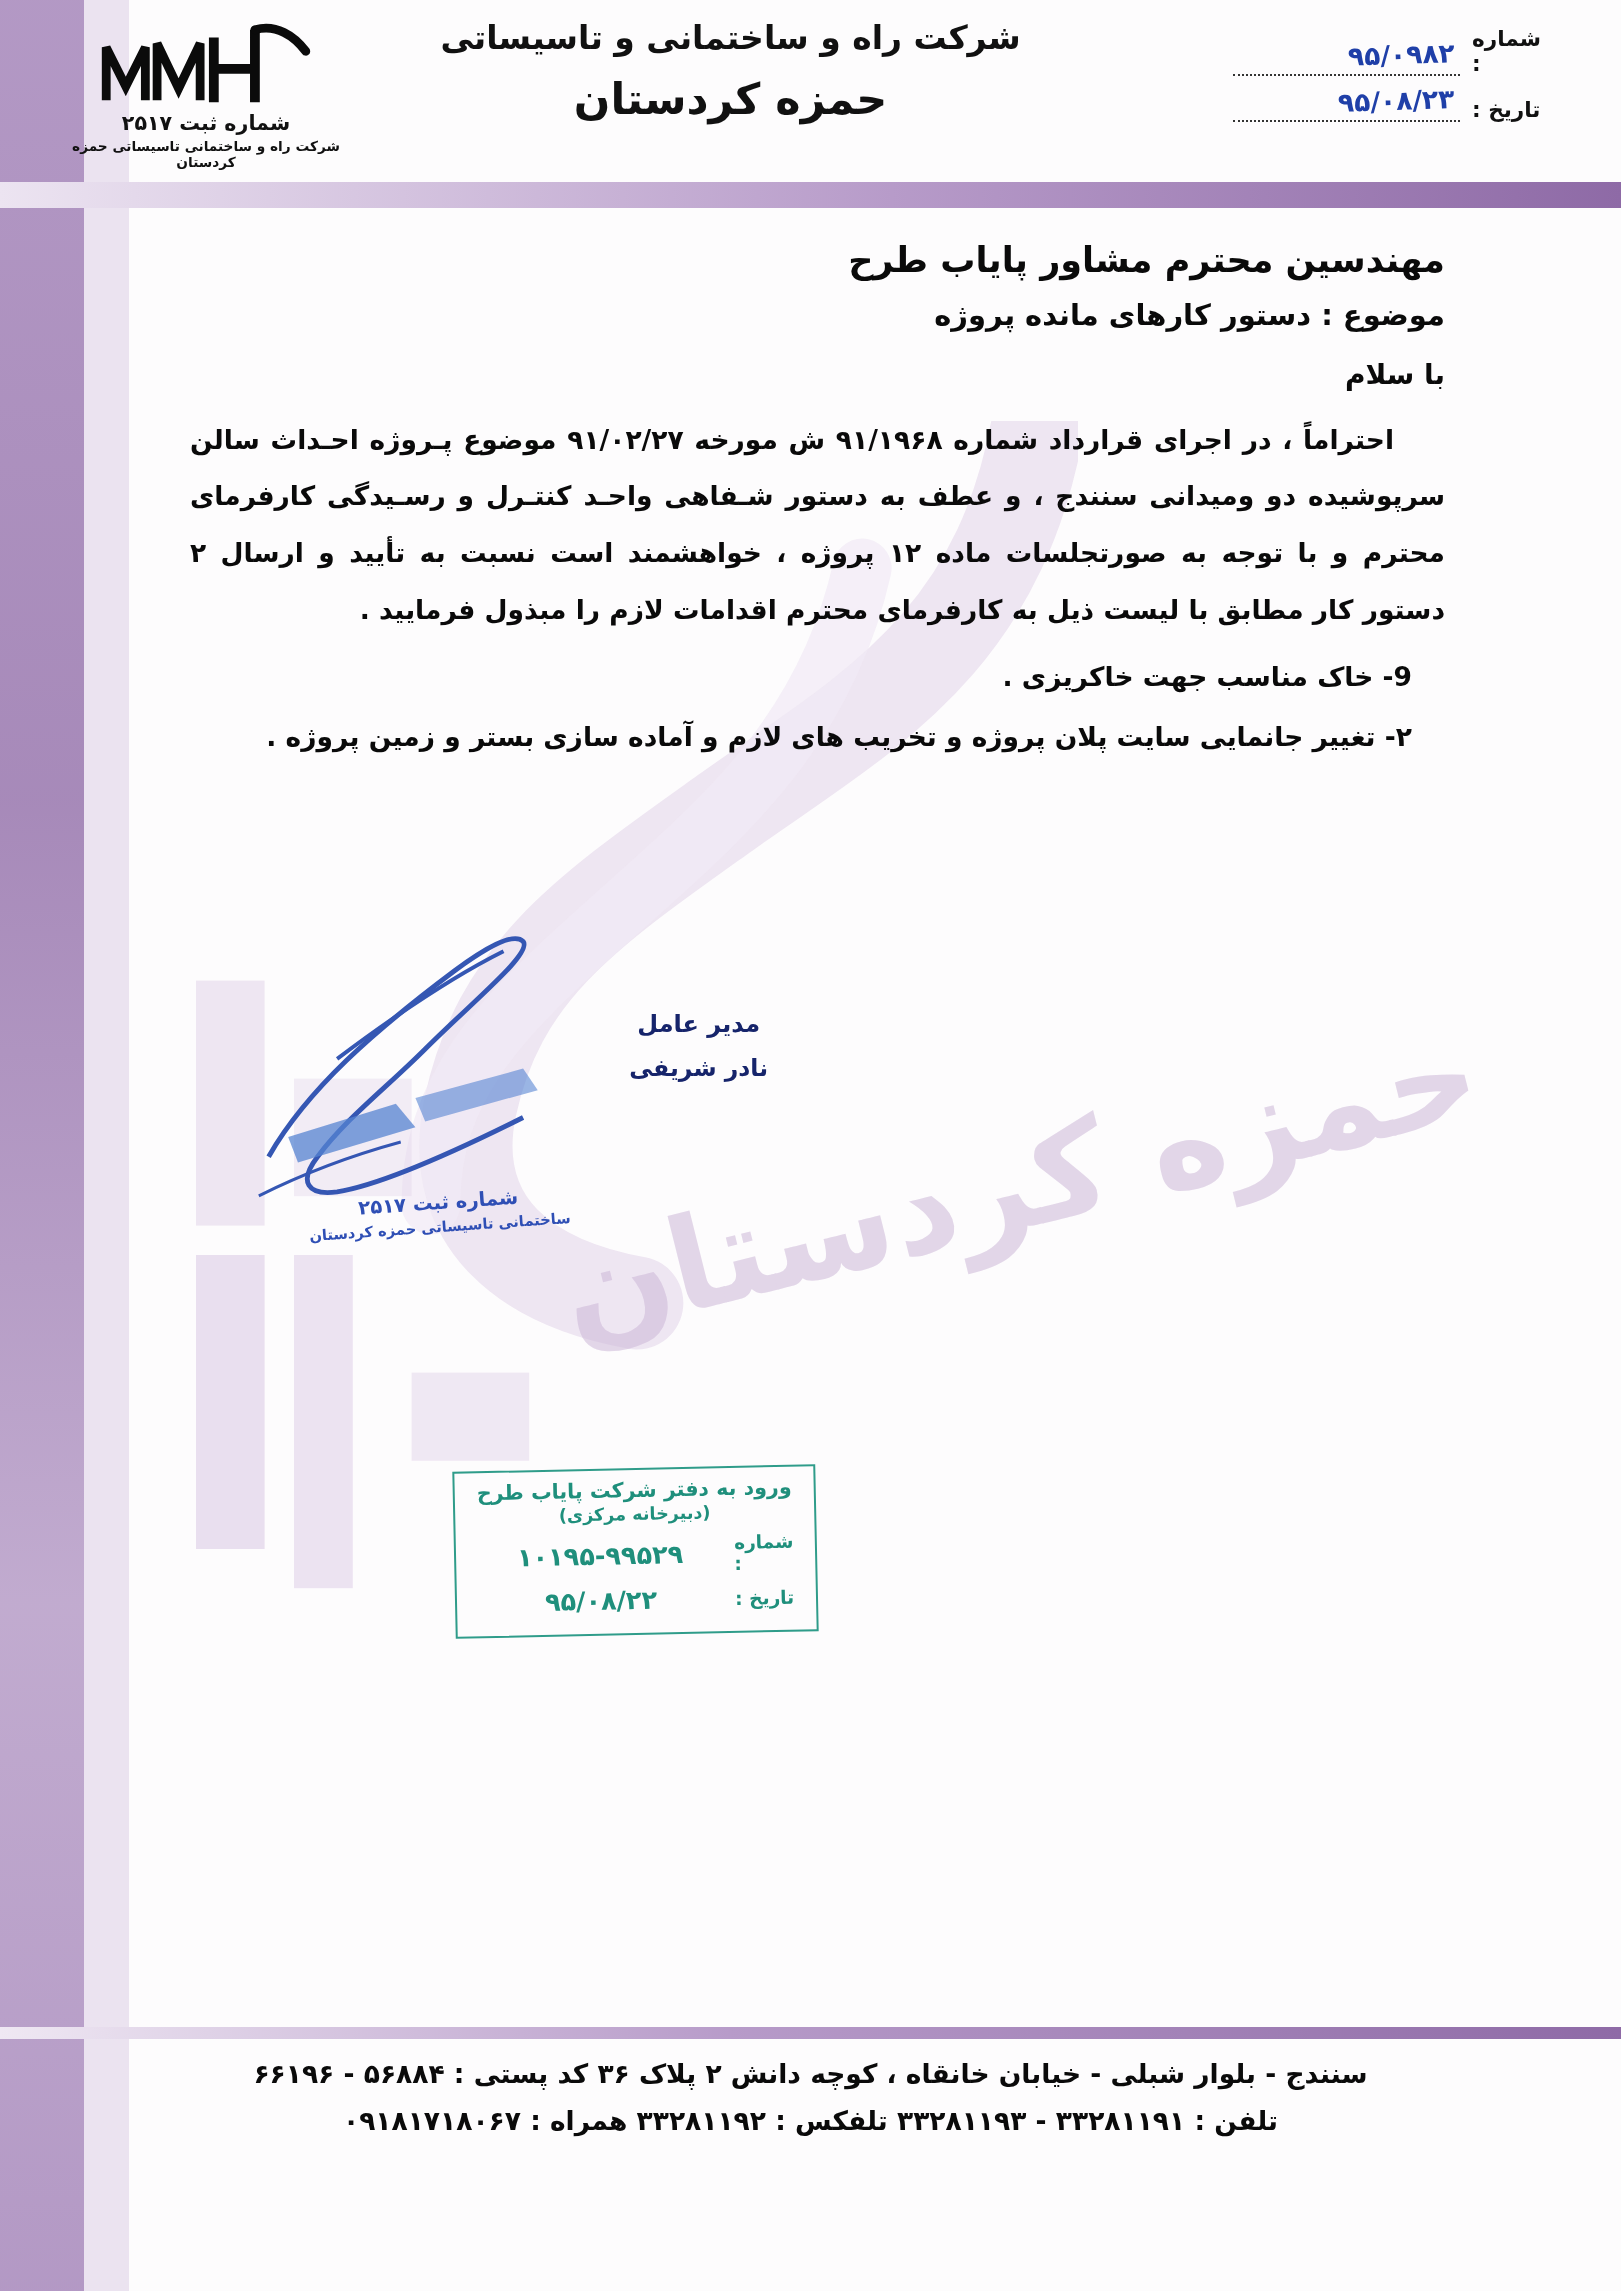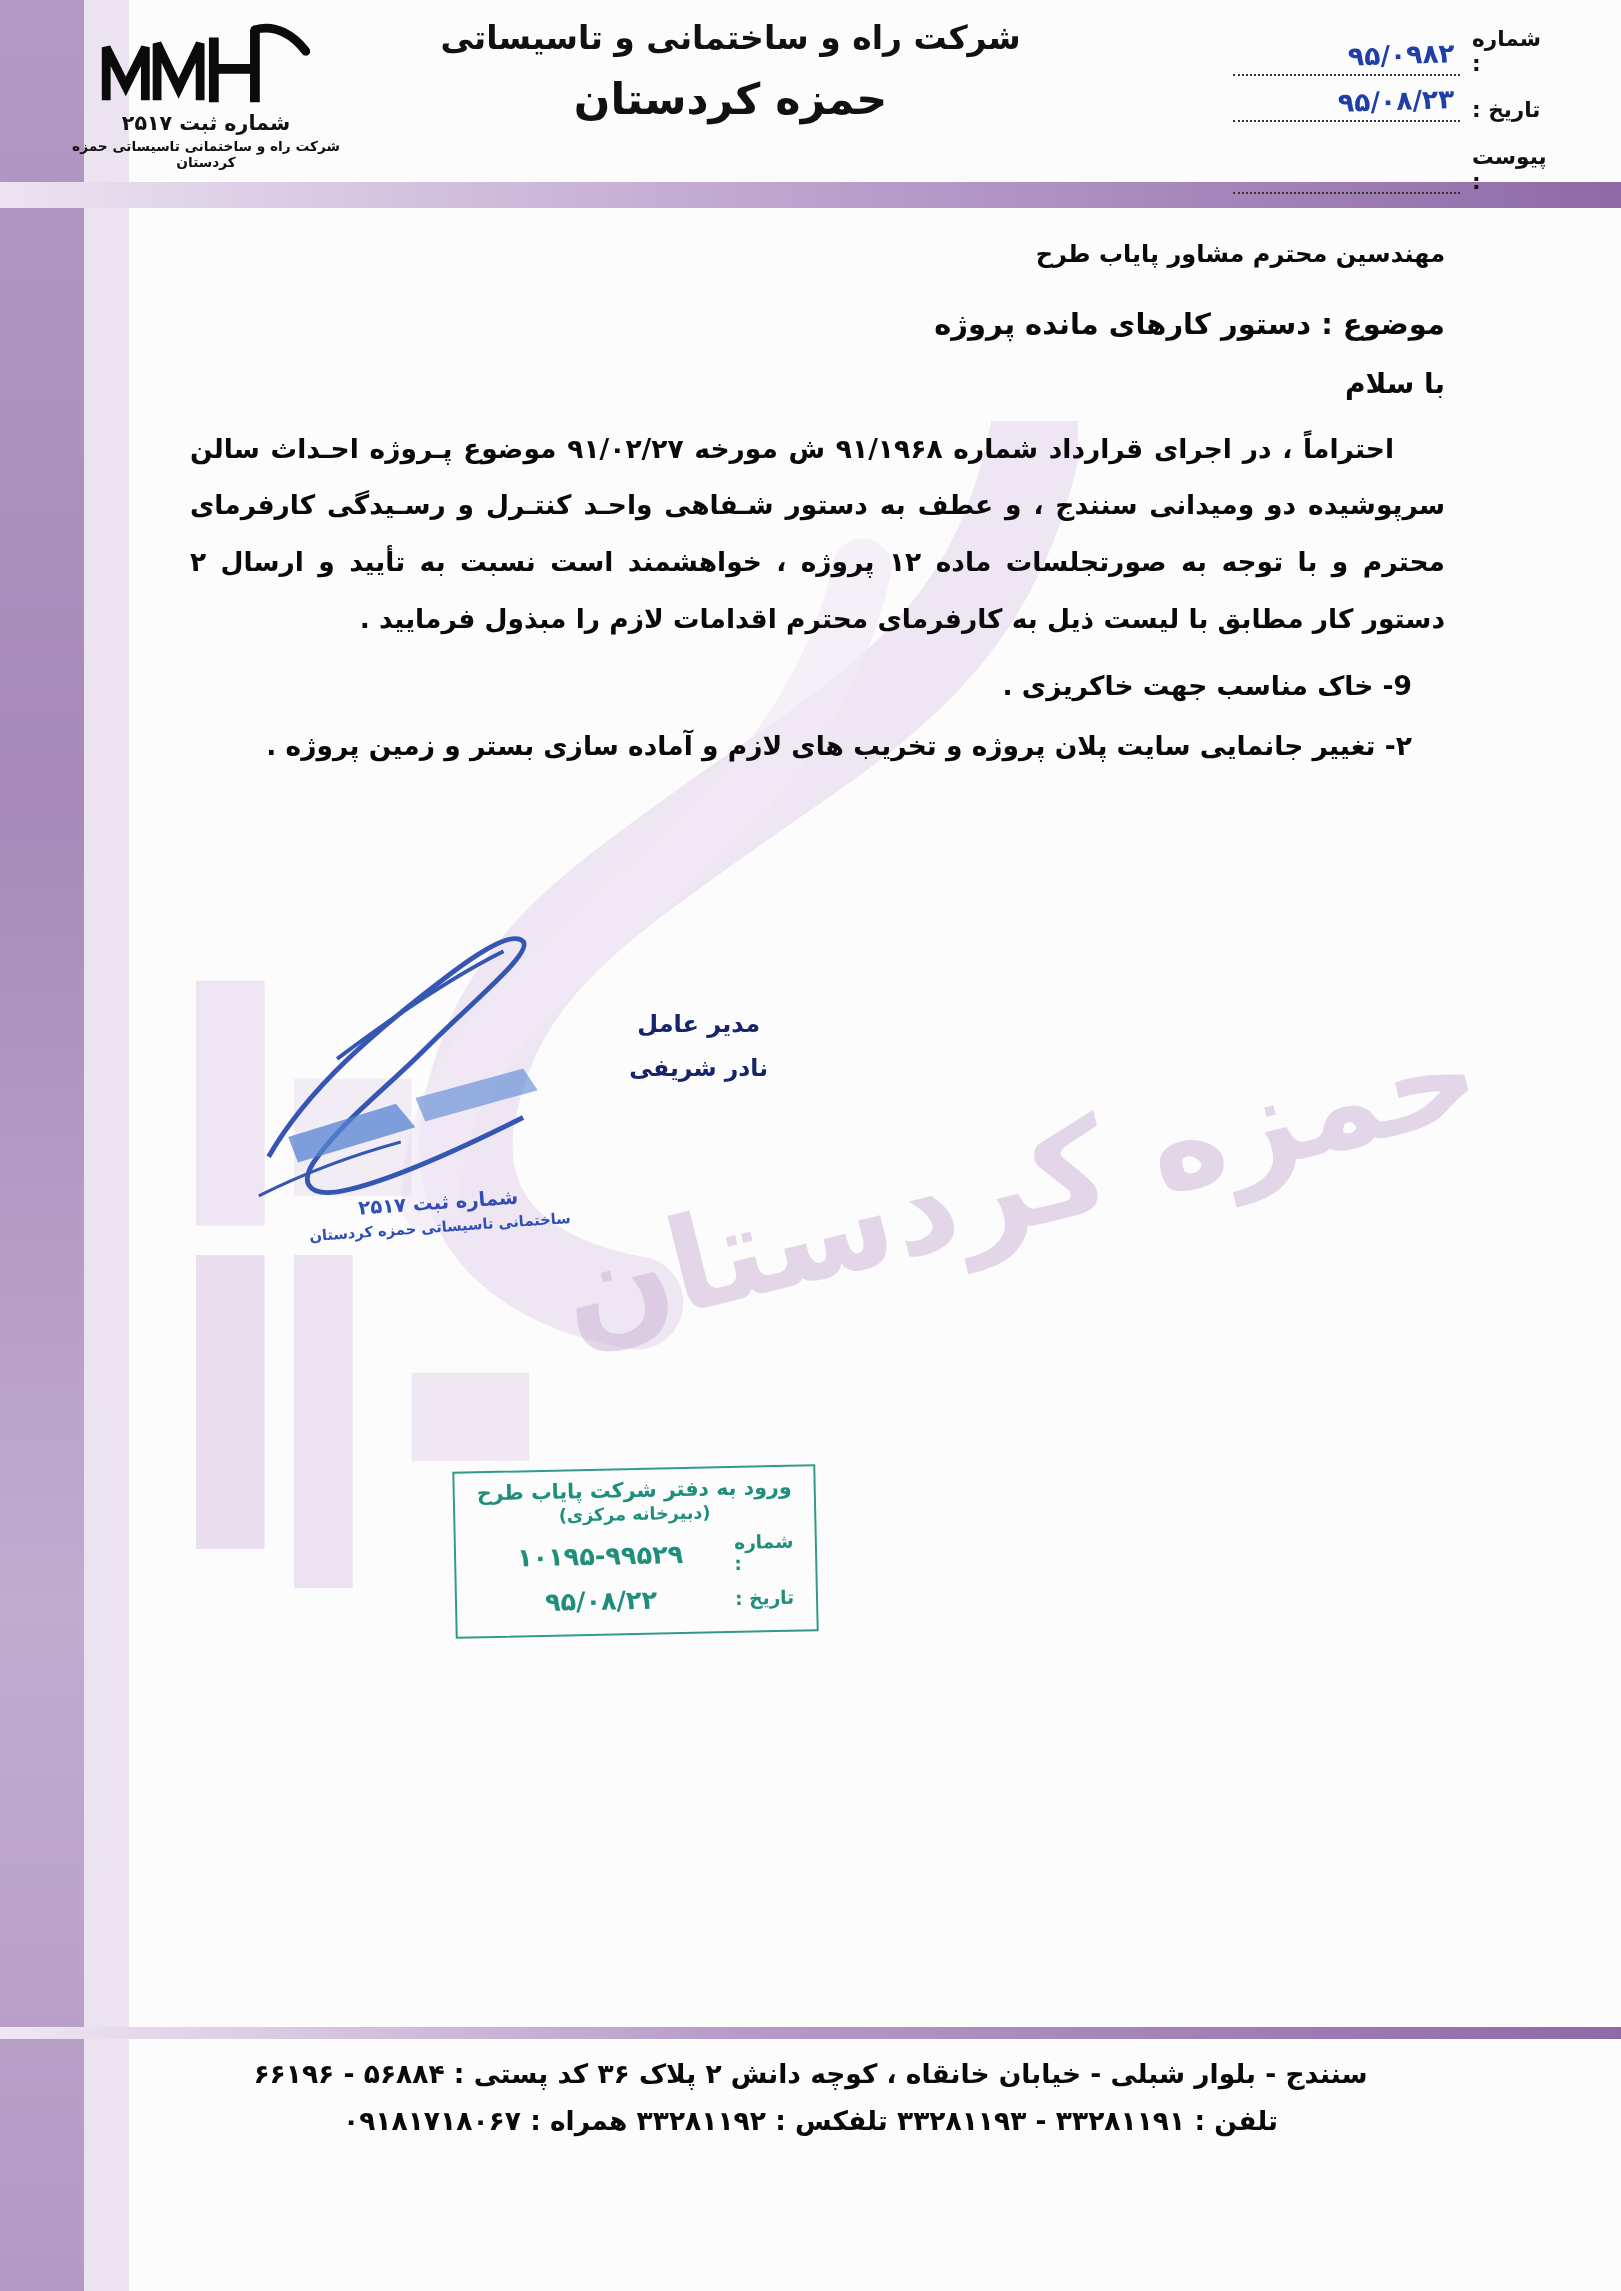--- a/index.html
+++ b/index.html
@@ -163,24 +163,24 @@
   
   .body-wrap {
     position: absolute;
     top: 240px;
     right: 176px;
     width: 1255px;
     direction: rtl;
     text-align: right;
   }
   .to-line {
-    font-size: 24px;
-    font-weight: bold;
-    color: #0a0a0a;
-    margin-bottom: 39px;
+    font-size: 35px;
+    font-weight: bold;
+    color: #0a0a0a;
+    margin-bottom: 18px;
   }
   .subject-line {
     font-size: 29px;
     font-weight: bold;
     color: #0a0a0a;
     margin-bottom: 25.5px;
   }
   .greet-line {
     font-size: 28px;
     font-weight: bold;
@@ -325,26 +325,20 @@
       <span class="dots">
         <span class="hs-hand">۹۵/۰۹۸۲</span>
       </span>
     </div>
     <div class="hdr-row">
       <span class="lbl">تاریخ :</span>
       <span class="dots">
         <span class="hs-hand">۹۵/۰۸/۲۳</span>
       </span>
     </div>
-    <div class="hdr-row">
-      <span class="lbl">پیوست :</span>
-      <span class="dots">
-        <span class="hs-hand"></span>
-      </span>
-    </div>
   </div>
 
   <div class="hdr-center">
     <div class="hdr-title1">شرکت راه و ساختمانی و تاسیساتی</div>
     <div class="hdr-title2">حمزه کردستان</div>
   </div>
 
   <div class="logo-box">
     <svg width="216" height="90" viewBox="0 0 220 92" style="display:block;margin:0 auto;">
       <path d="M8,84 L8,30 L28,70 L48,30 L48,84" fill="none" stroke="#0b0b0b" stroke-width="9"></path>

